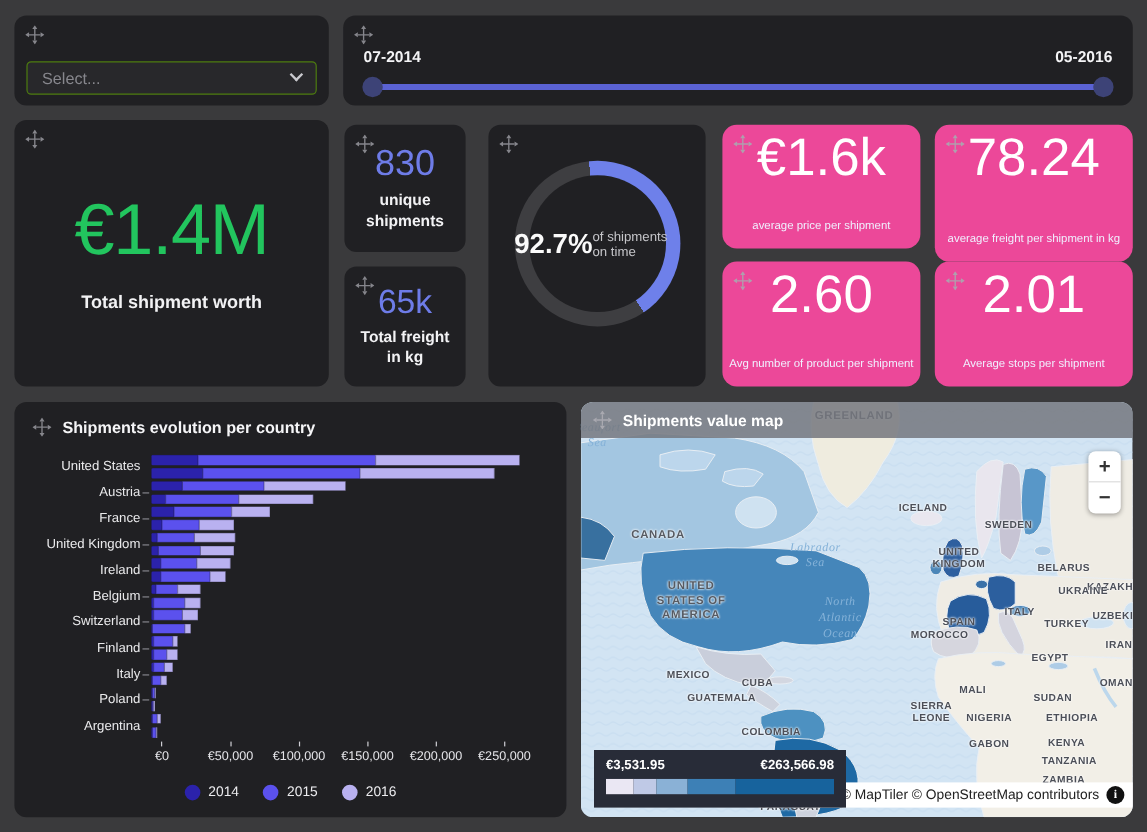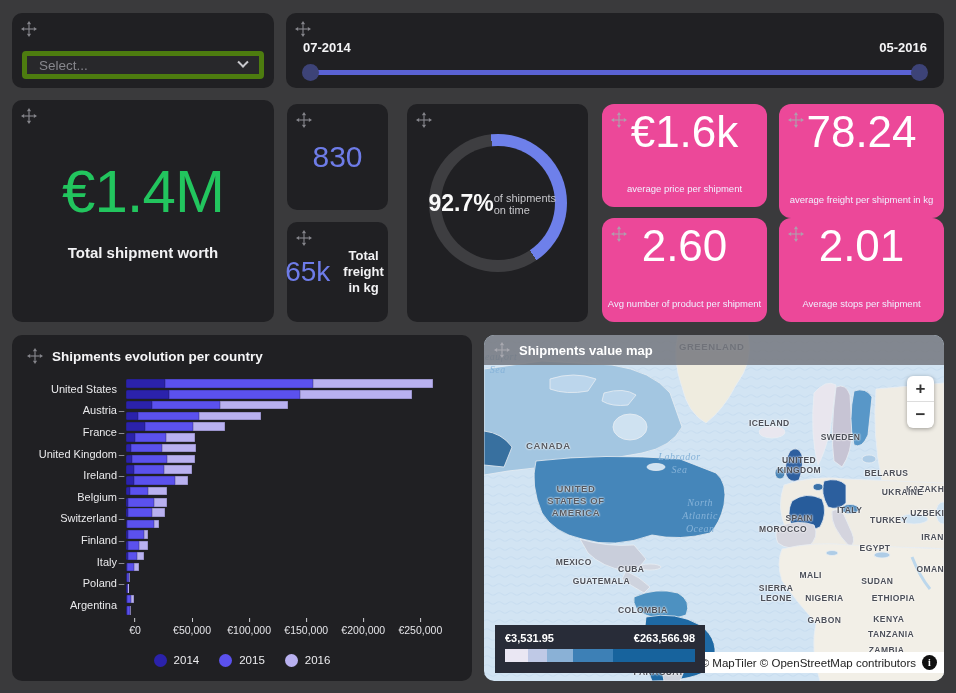--- a/index.html
+++ b/index.html
@@ -21,40 +21,40 @@
   #card-donut  { left:407px; top:104px; width:181px; height:218px; }
   #card-b1 { left:602px; top:104px; width:165px; height:103px; }
   #card-b2 { left:779px; top:104px; width:165px; height:114px; }
   #card-b3 { left:602px; top:218px; width:165px; height:104px; }
   #card-b4 { left:779px; top:218px; width:165px; height:104px; }
   #card-chart { left:12px; top:335px; width:460px; height:346px; }
   #card-map   { left:484px; top:335px; width:460px; height:346px; overflow:hidden; }
 
   
   .select-box { position:absolute; left:10px; right:10px; top:38px; height:28px; background:#28282b;
-    border:5px solid #4d7c0f; border-radius:4px; display:flex; align-items:center; padding:0 12px; cursor:pointer; }
+    border:1px solid #4d7c0f; border-radius:4px; display:flex; align-items:center; padding:0 12px; cursor:pointer; }
   .select-box .ph { color:#87878d; font-size:13.5px; flex:1; }
   .chev { width:8px; height:8px; border-right:2px solid #c9c9ce; border-bottom:2px solid #c9c9ce;
     transform:rotate(45deg) translate(-2px,-2px); }
 
   
   .slider-dates { position:absolute; left:17px; right:17px; top:27px; display:flex; justify-content:space-between;
     font-size:13px; font-weight:bold; color:#f4f4f6; }
   .slider-track-wrap { position:absolute; left:16px; right:16px; top:50px; height:18px; }
   .slider-line { position:absolute; left:8px; right:8px; top:7px; height:5px; background:#5a62d4; border-radius:3px; }
   .slider-handle { position:absolute; top:1px; width:17px; height:17px; border-radius:50%; background:#3d4377; cursor:grab; }
   .slider-handle.left { left:0; } .slider-handle.right { right:0; }
 
   
   #card-worth { display:flex; flex-direction:column; align-items:center; justify-content:center; gap:22px; }
   .worth-value { font-size:60px; color:#22c55e; letter-spacing:-1px; line-height:1; }
   .worth-label { font-size:15px; font-weight:bold; color:#f2f2f4; }
 
   
-  .mini { display:flex; align-items:center; justify-content:center; gap:7px; text-align:center; }
+  .mini { display:flex; flex-direction:column; align-items:center; justify-content:center; gap:7px; text-align:center; }
   .mini .val { color:#6e7ce8; font-size:28px; line-height:1; }
   .mini .lbl { color:#f2f2f4; font-size:13px; font-weight:bold; line-height:1.25; padding:0 6px; }
 
   
   .ring { position:absolute; left:50%; top:30px; transform:translateX(-50%); width:138px; height:138px; border-radius:50%;
     background:conic-gradient(from -6deg, #6e80ea 0deg 152deg, #3e3e41 152deg 360deg); }
   .ring::after { content:""; position:absolute; inset:12px; border-radius:50%; background:#202023; }
   .ring-center { position:absolute; inset:0; display:flex; flex-direction:row; align-items:center; justify-content:center; z-index:1; }
   .ring-center .pct { font-size:23px; font-weight:bold; color:#fafafa; }
   .ring-center .sub { font-size:11px; color:#c6c6ca; margin-top:1px; }
@@ -186,20 +186,21 @@
       <line x1="10" y1="4" x2="10" y2="16"></line>
       <line x1="4" y1="10" x2="16" y2="10"></line>
       <polygon points="10,0 7.4,4 12.6,4" stroke="none"></polygon>
       <polygon points="10,20 7.4,16 12.6,16" stroke="none"></polygon>
       <polygon points="0,10 4,7.4 4,12.6" stroke="none"></polygon>
       <polygon points="20,10 16,7.4 16,12.6" stroke="none"></polygon>
     </g>
   </svg>
 </span>
   <div class="val" style="font-size:30px;">830</div>
+  <div class="lbl">unique shipments</div>
 </div>
 
 <div class="card mini" id="card-freight">
   <span class="move-slot">
   <svg viewBox="0 0 20 20">
     <g stroke="#a9a9b0" stroke-width="1.4" fill="#a9a9b0">
       <line x1="10" y1="4" x2="10" y2="16"></line>
       <line x1="4" y1="10" x2="16" y2="10"></line>
       <polygon points="10,0 7.4,4 12.6,4" stroke="none"></polygon>
       <polygon points="10,20 7.4,16 12.6,16" stroke="none"></polygon>

